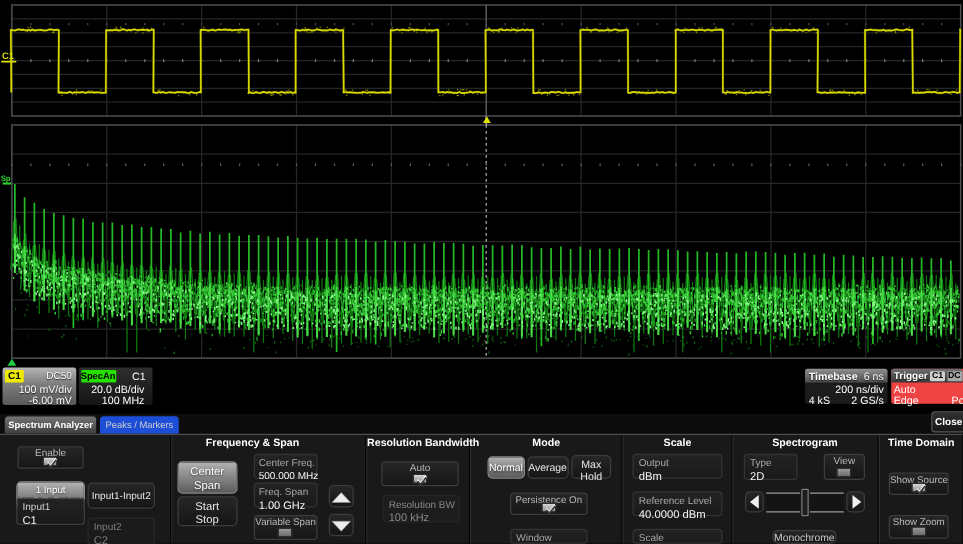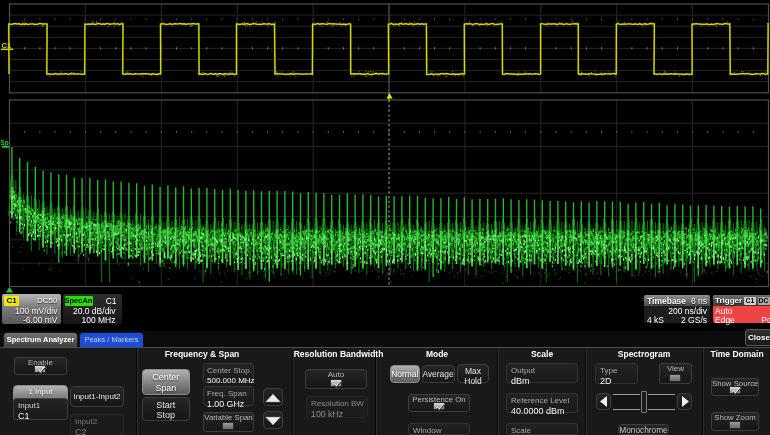--- a/index.html
+++ b/index.html
@@ -142,21 +142,21 @@
     <span class="lab" style="color:#d0d0d0">Input1</span>
     <span class="val">C1</span>
   </div>
 <div class="fld" style="left:70px;top:414px;width:54px;height:22px;border-color:#282828;background:#1b1b1b">
     <span class="lab" style="color:#7d7d7d">Input2</span>
     <span class="val" style="color:#7d7d7d">C2</span>
   </div>
 <div class="btn sel" style="left:141.5px;top:369px;width:48.5px;height:25.5px;font-size:9px;padding-top:2px">Center<br>Span</div>
 <div class="btn" style="left:141.5px;top:396.5px;width:48.5px;height:24px;font-size:9px;padding-top:2px">Start<br>Stop</div>
 <div class="fld" style="left:203px;top:363px;width:51px;height:19.5px;padding-left:3px">
-    <span class="lab">Center Stop.</span>
+    <span class="lab">Center Freq.</span>
     <span class="val" style="font-size:8px">500.000 MHz</span>
   </div>
 <div class="fld" style="left:203px;top:386px;width:51px;height:20px;padding-left:3px">
     <span class="lab">Freq. Span</span>
     <span class="val" style="font-size:8.8px">1.00 GHz</span>
   </div>
 <div class="btn" style="left:203px;top:412px;width:51px;height:20px;border-radius:3px">
     <span class="cblab" style="font-size:7.8px;color:#b8b8b8">Variable Span</span>
     <span class="cbu" style="position:absolute;left:50%;margin-left:-6.5px;top:8.5px"></span>
   </div>

